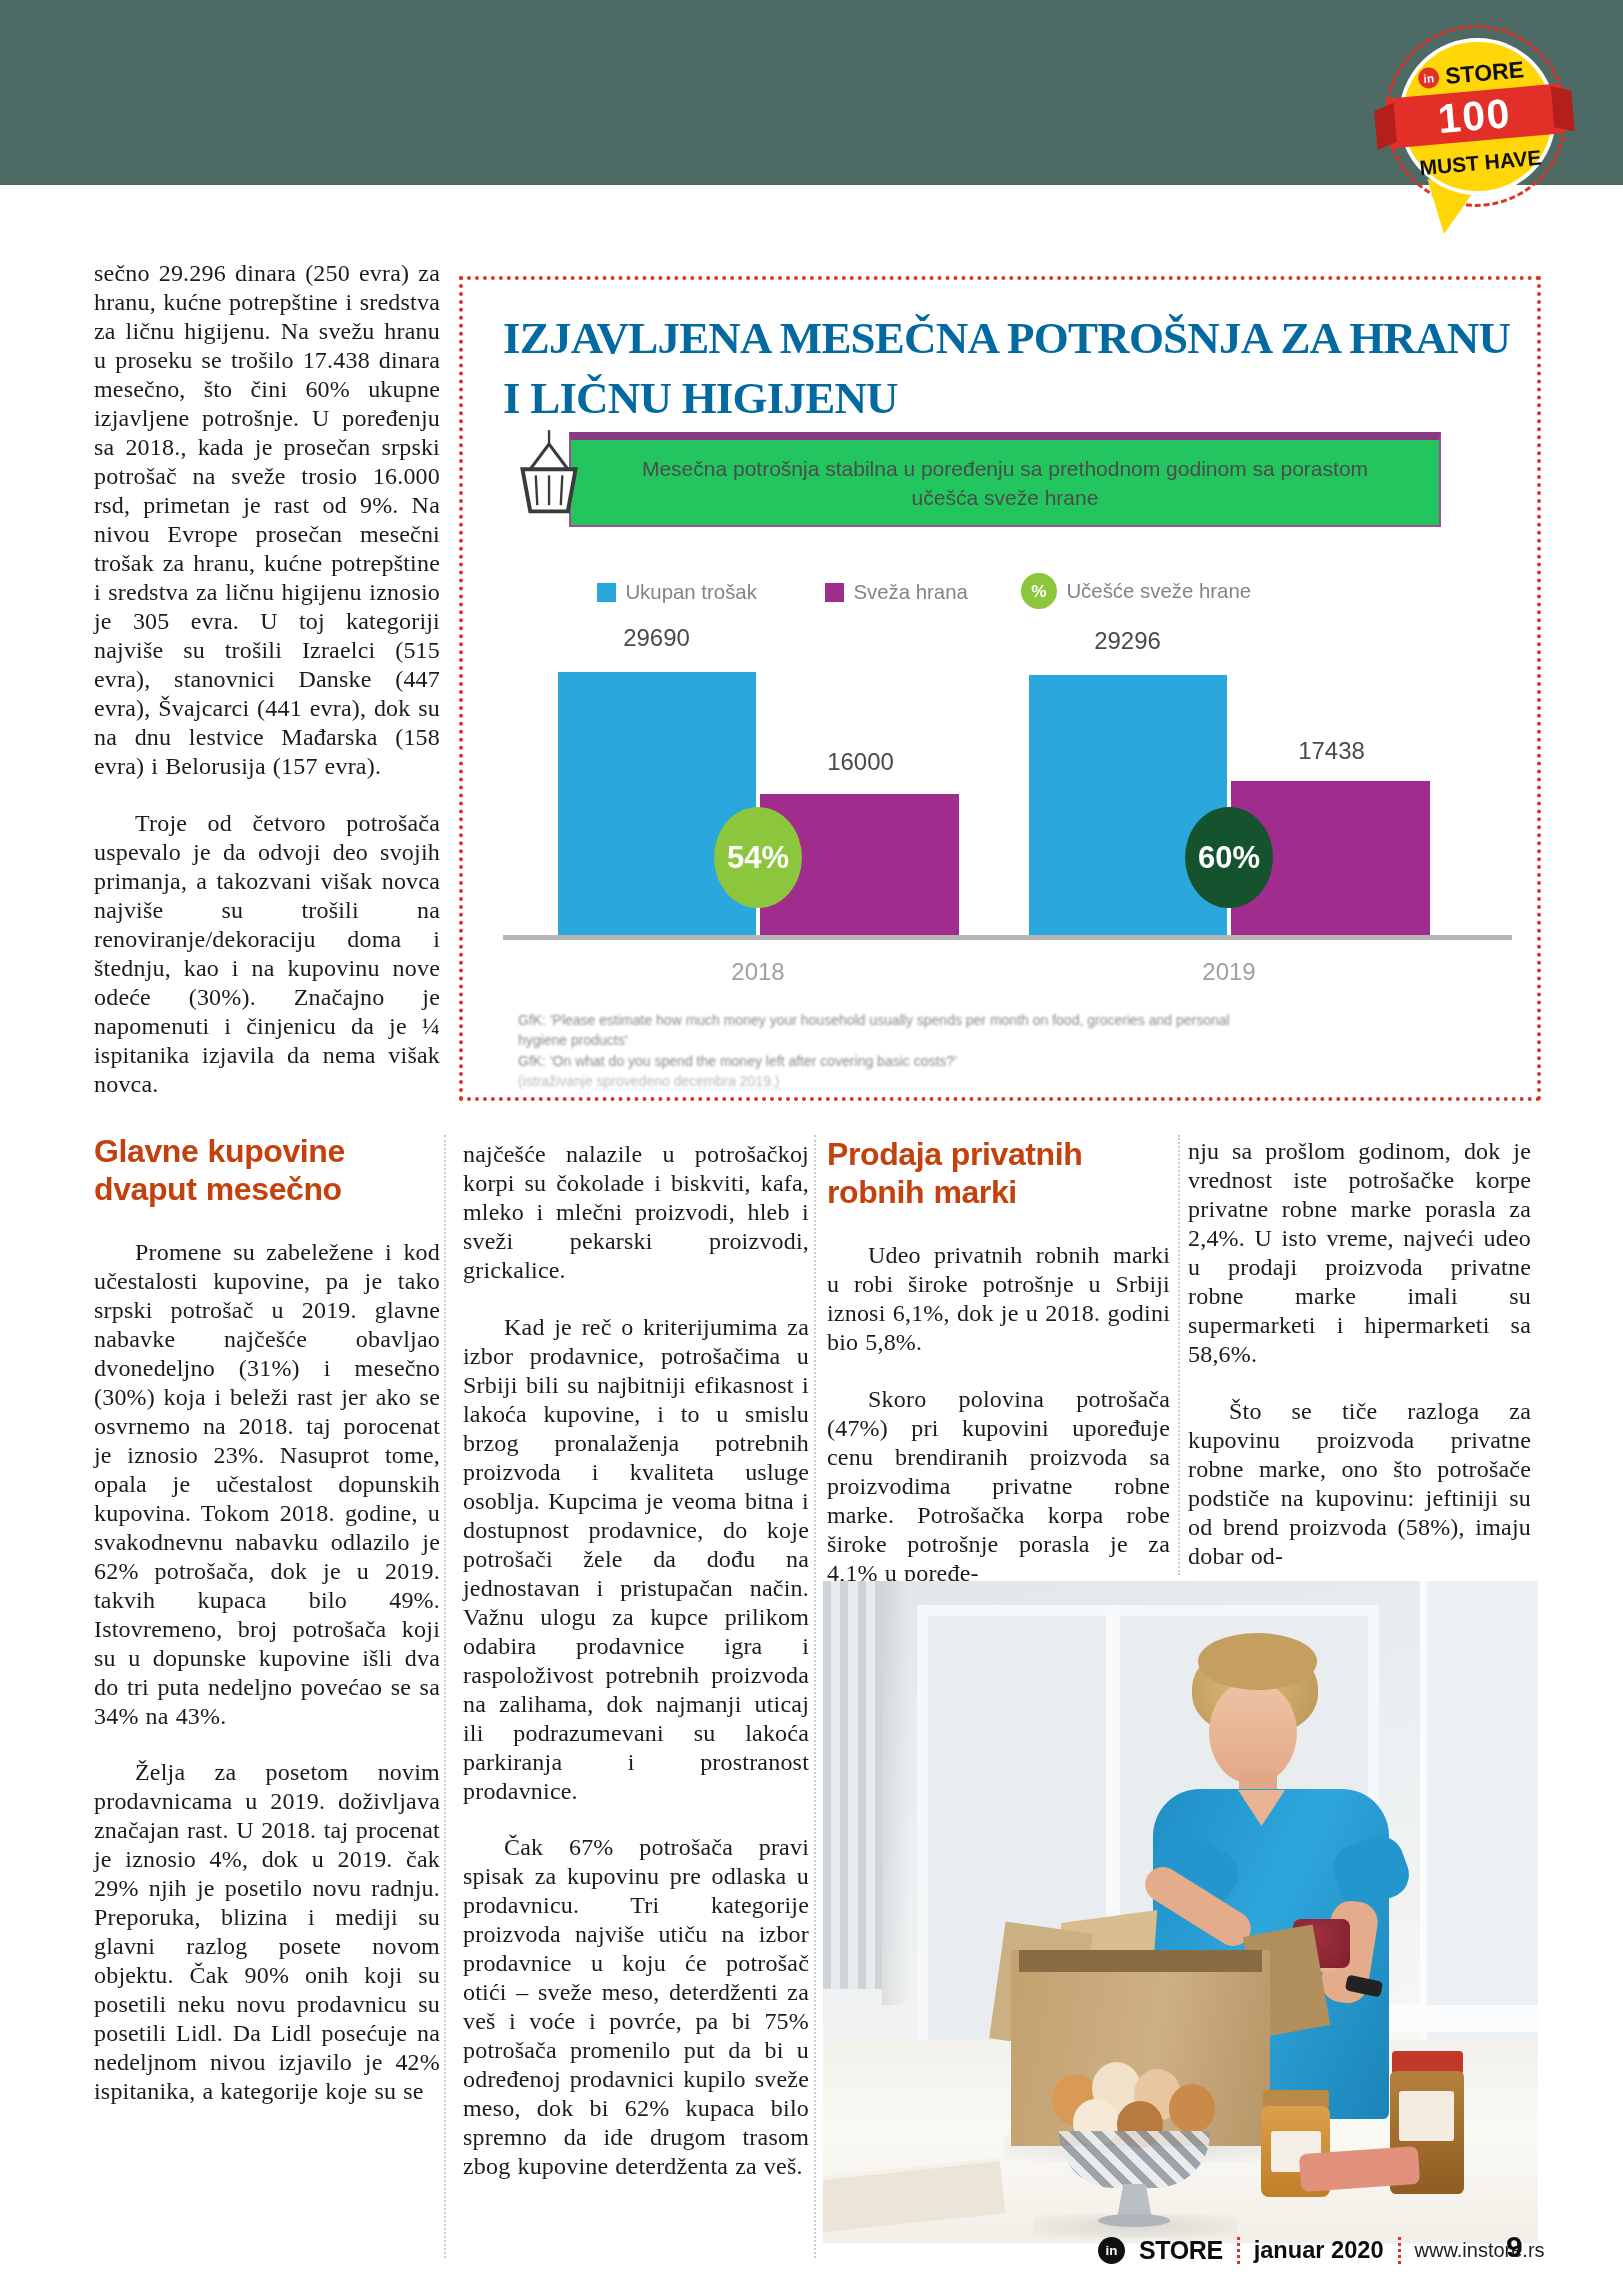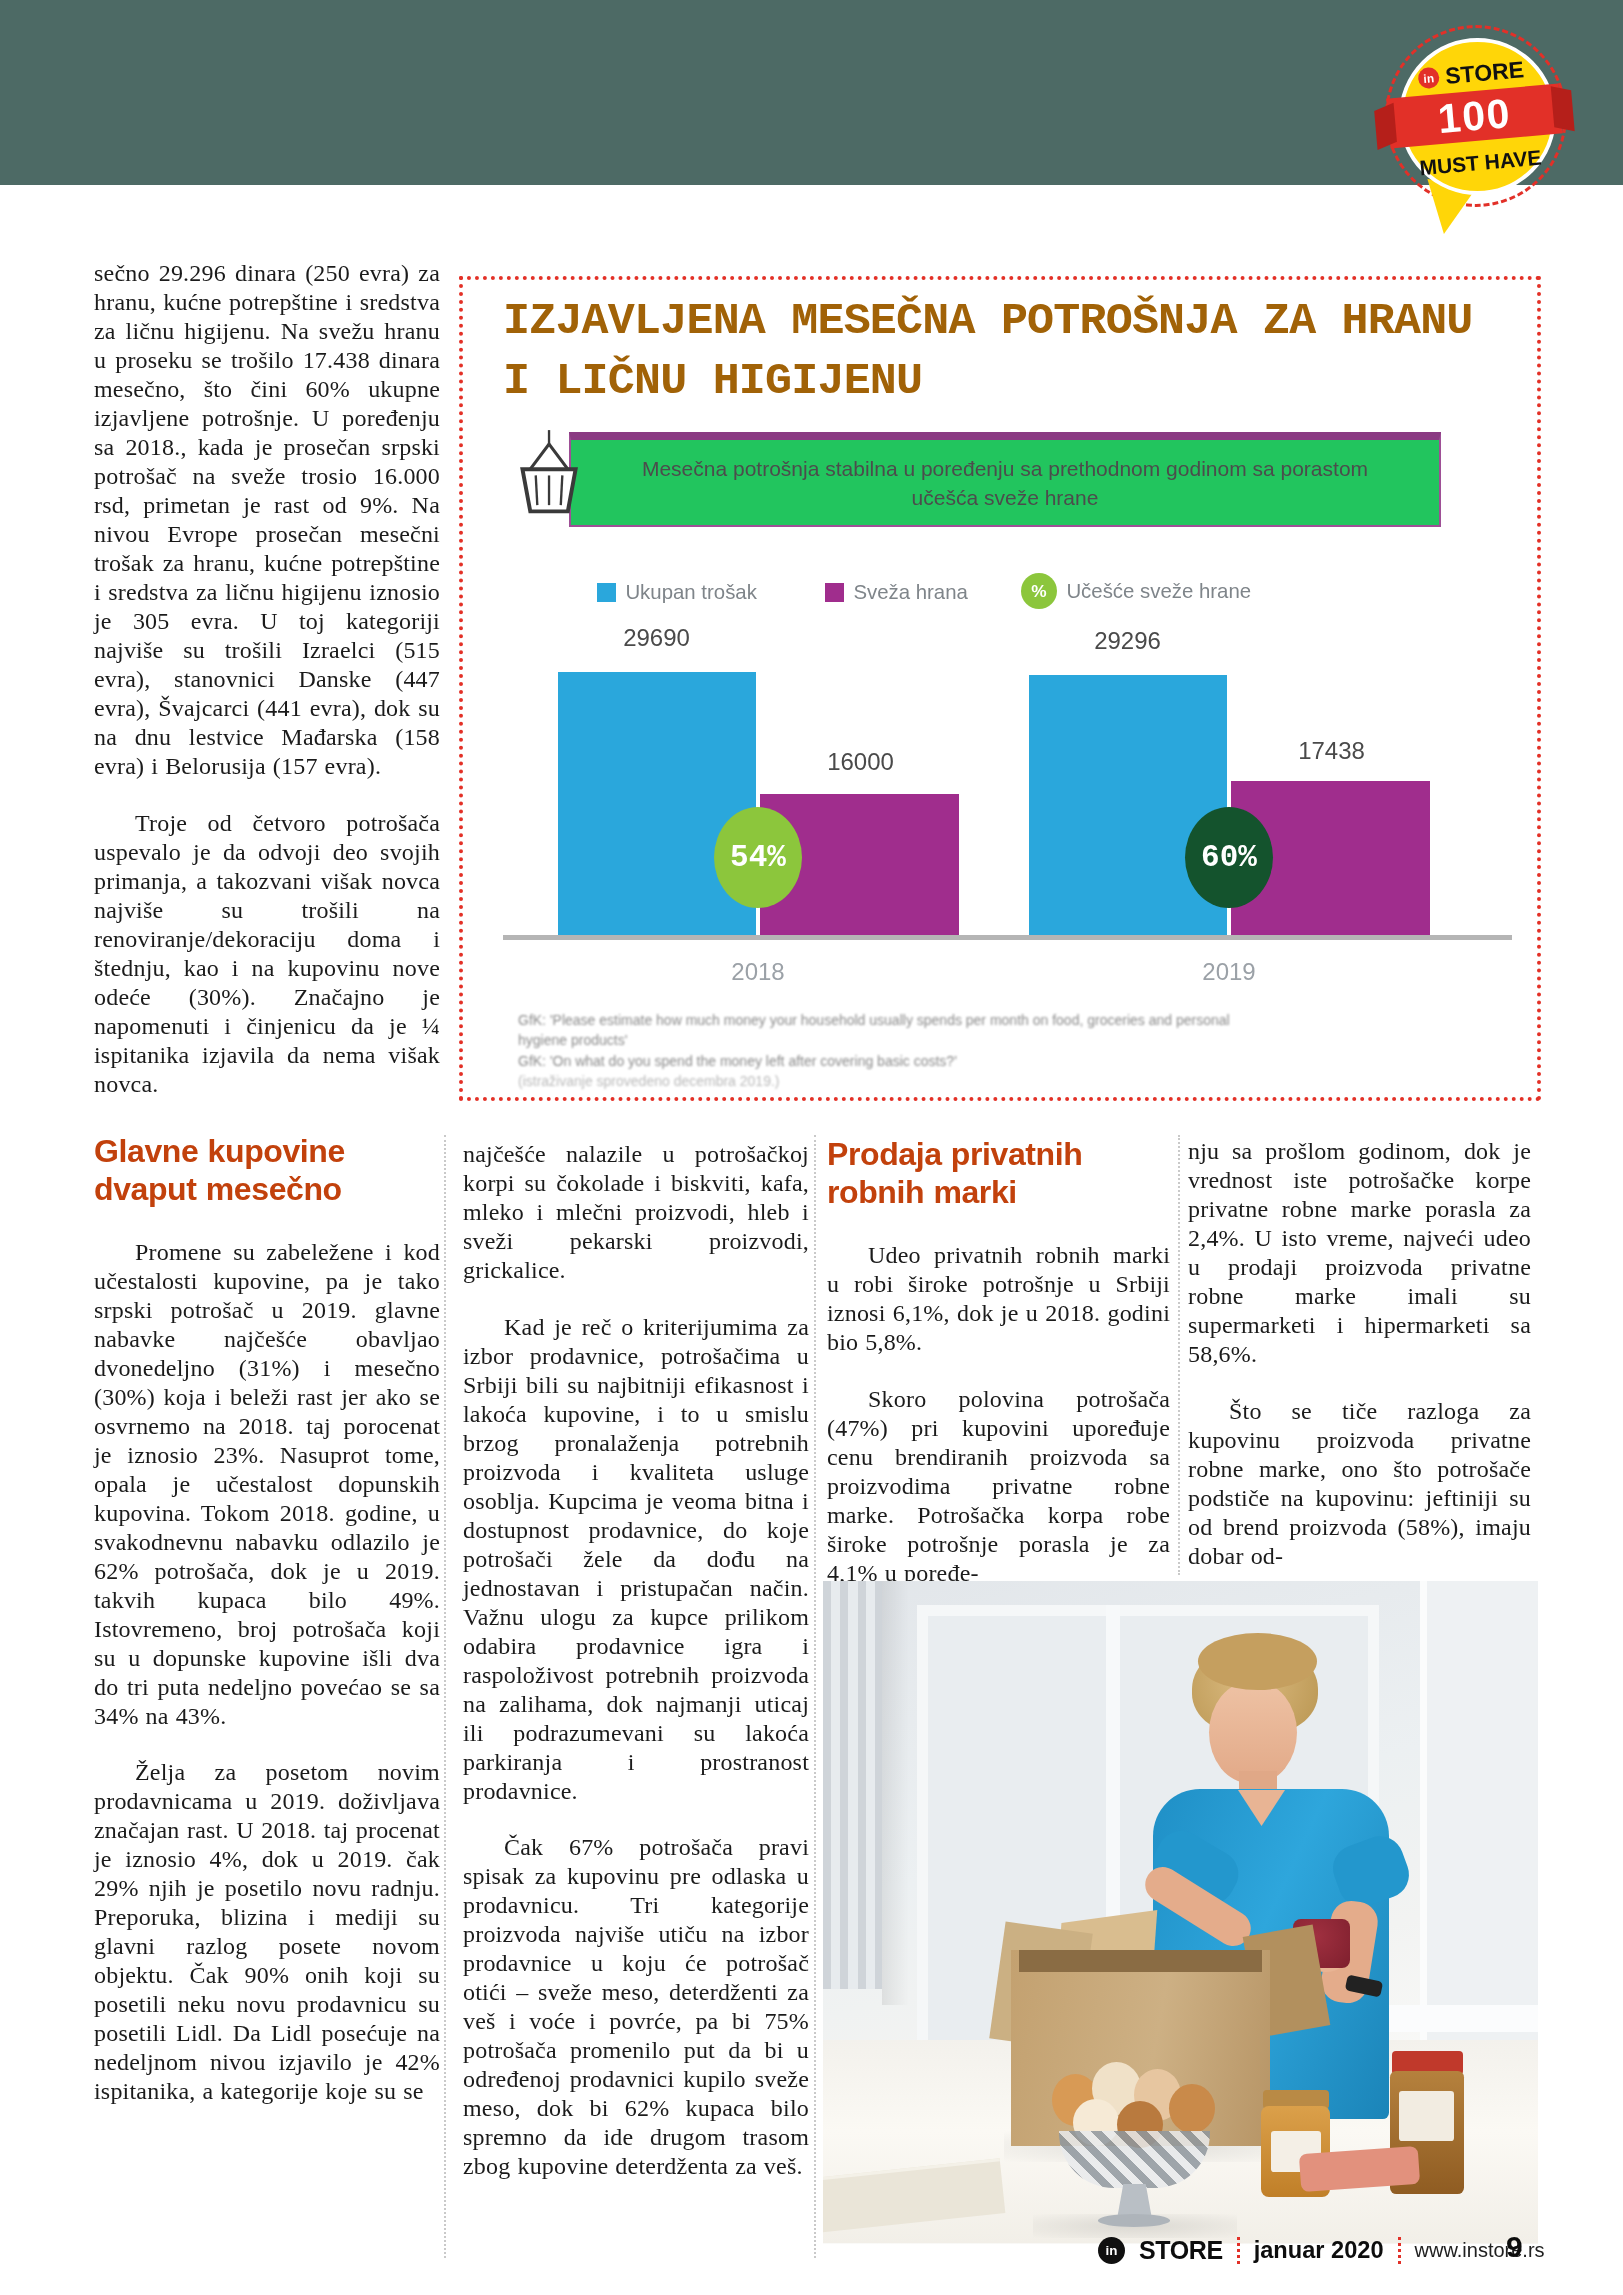--- a/index.html
+++ b/index.html
@@ -30,36 +30,36 @@
   .col-heading{font-family:"Liberation Sans",sans-serif;font-weight:bold;font-size:32px;line-height:38px;color:#c2410c;
                margin:33px 0 30px 0;text-align:left;letter-spacing:-0.4px;}
   .col-heading:first-child{margin-top:0;}
   #col1{left:94px;top:259px;width:346px;}
   #col2{left:463px;top:1140px;width:346px;}
   #col3{left:827px;top:1135px;width:343px;}
   #col4{left:1188px;top:1137px;width:343px;}
   .colsep{position:absolute;width:0;border-left:2.4px dotted #c9c9c9;}
   
   .chart-box{position:absolute;left:459px;top:276px;width:1074px;height:817px;border:4.7px dotted #e33127;background:#fff;}
-  .chart-title{position:absolute;left:503px;top:292px;width:1021px;font-family:Liberation Mono, monospace;font-weight:bold;
-               font-size:45px;line-height:60px;letter-spacing:-0.8px;color:#a16207;}
+  .chart-title{position:absolute;left:503px;top:308px;width:1021px;font-family:Liberation Serif, serif;font-weight:bold;
+               font-size:45px;line-height:60px;letter-spacing:-0.8px;color:#0369a1;}
   .callout{position:absolute;left:569px;top:432px;width:868px;height:85px;background:#22c55e;
            border:2.4px solid #9e4f96;border-top:8.6px solid #8a3a82;display:flex;align-items:center;justify-content:center;}
   .callout-text{width:777px;text-align:center;font-family:"Liberation Sans",sans-serif;font-size:21px;line-height:29px;color:#4c4c4c;}
   .basket-wrap{position:absolute;left:499px;top:430px;width:86px;height:94px;}
   .legend-item{position:absolute;display:flex;align-items:center;font-family:"Liberation Sans",sans-serif;}
   .legend-sq{width:19px;height:19px;margin-right:9.4px;}
   .legend-label{font-size:20.4px;color:#7f858a;}
   .legend-circ{width:36px;height:36px;border-radius:50%;margin-right:9.4px;display:flex;align-items:center;justify-content:center;
                color:#fff;font-weight:bold;font-size:17.3px;}
   .bar{position:absolute;bottom:1359px;}
   .val-label{position:absolute;width:173px;text-align:center;font-family:"Liberation Sans",sans-serif;font-size:24px;color:#4a4a4a;}
   .axis{position:absolute;left:503px;top:935px;width:1009px;height:4.7px;background:#b5b5b5;}
   .bubble{position:absolute;width:88px;height:101px;border-radius:50%;display:flex;align-items:center;justify-content:center;}
-  .bubble span{color:#fff;font-family:Liberation Mono, monospace;font-weight:bold;font-size:31px;}
+  .bubble span{color:#fff;font-family:Liberation Sans, sans-serif;font-weight:bold;font-size:31px;}
   .cat-label{position:absolute;width:126px;text-align:center;font-family:"Liberation Sans",sans-serif;font-size:24px;color:#9ba1a7;}
   .src-note{position:absolute;left:518px;top:1010px;width:730px;font-family:"Liberation Sans",sans-serif;font-size:14px;
             line-height:20.4px;color:#8a8a8a;filter:blur(1.3px);}
   .src-note .l2{width:487px;}
   .src-note .l3{width:361px;opacity:.6;}
   
   .footer-row{position:absolute;left:1098px;top:2233px;height:35px;display:flex;align-items:center;gap:14px;
               font-family:"Liberation Sans",sans-serif;}
   .f-logo{width:27px;height:27px;border-radius:50%;background:#101010;color:#fff;display:flex;align-items:center;justify-content:center;
           font-weight:bold;font-size:13.4px;}

